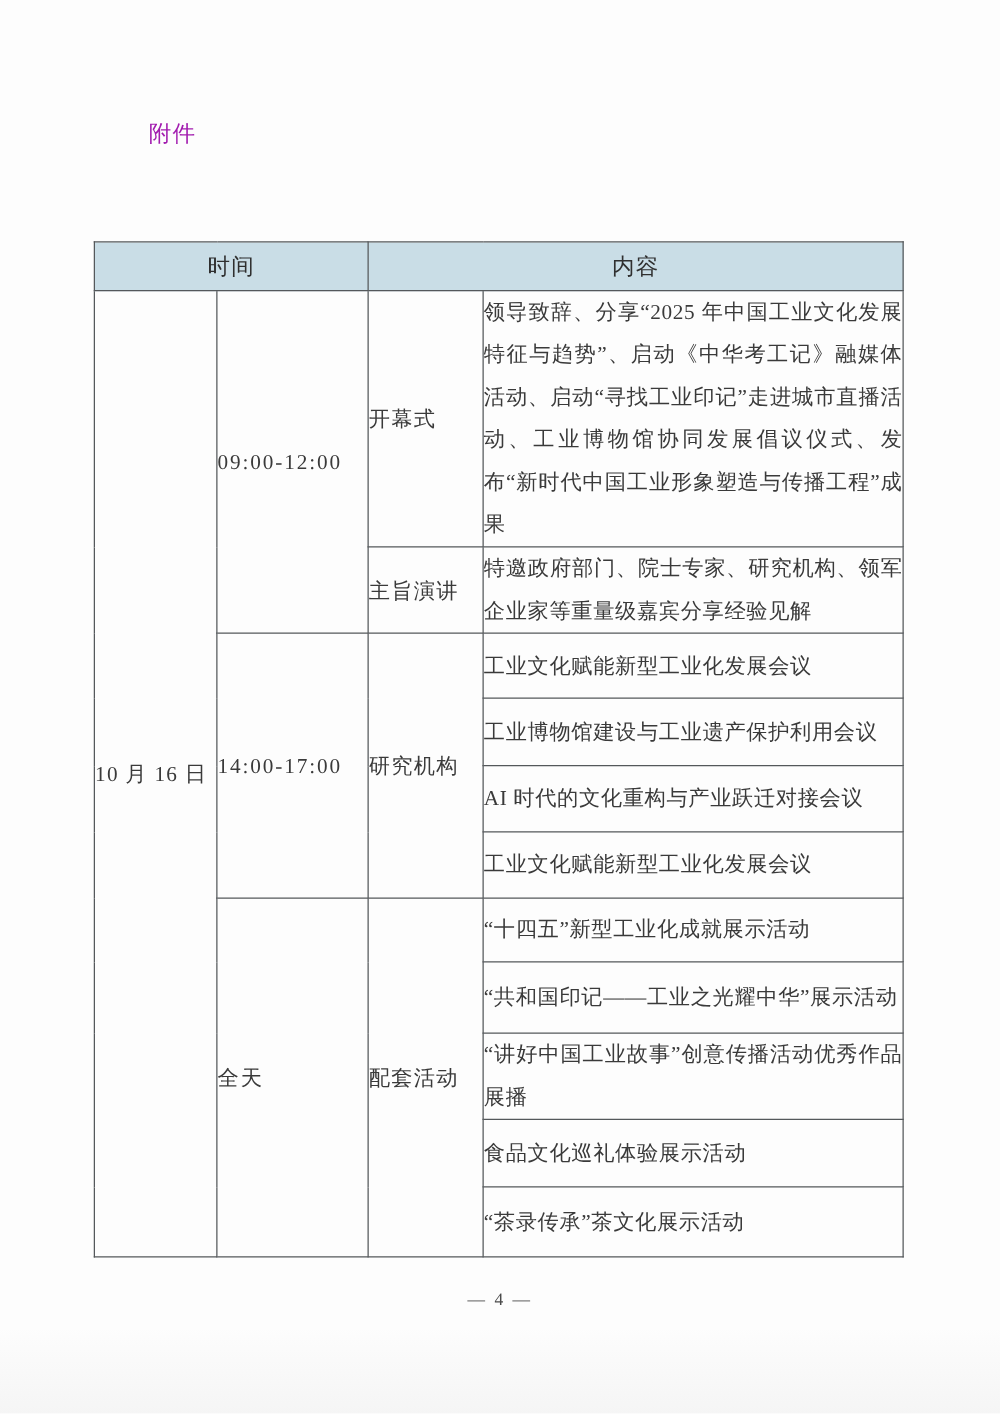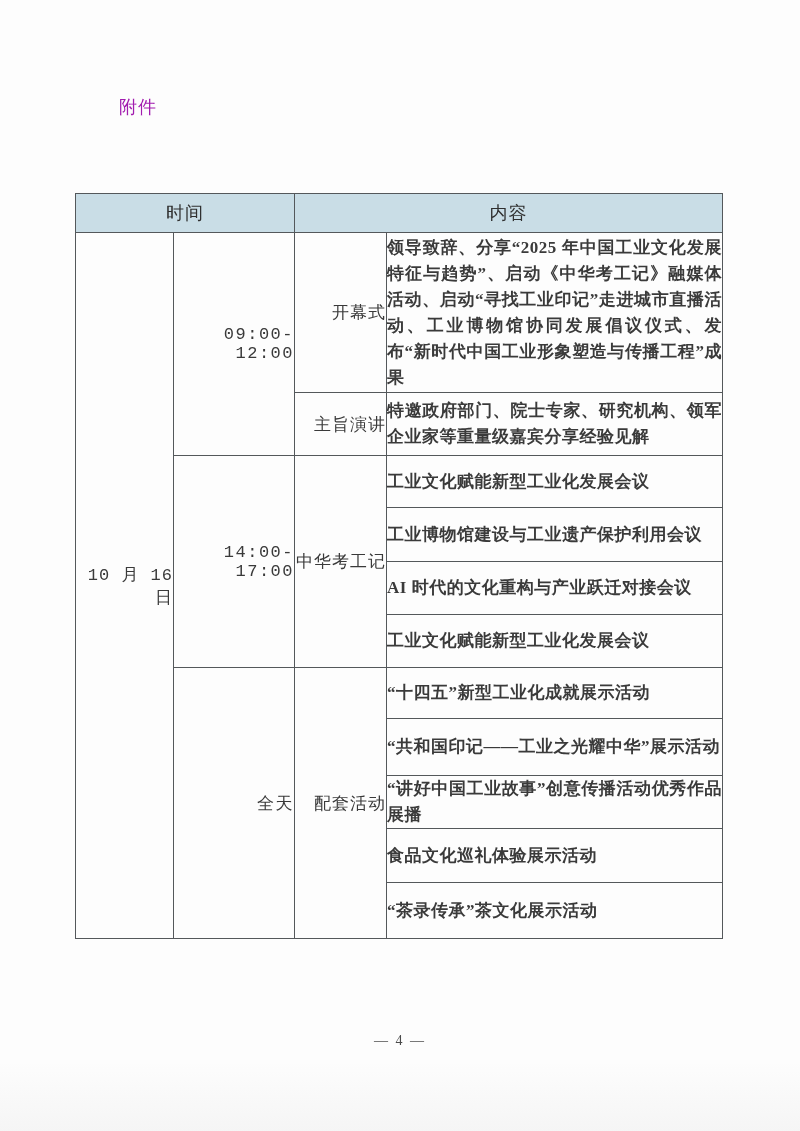--- a/index.html
+++ b/index.html
@@ -68,32 +68,30 @@
     letter-spacing: 1px;
     text-align: center;
     vertical-align: middle;
   }
   .schedule td {
     font-size: 17px;
     color: #3a3a3a;
     vertical-align: middle;
   }
   .date-cell, .time-cell, .type-cell {
-    text-align: right;
+    text-align: left;
     letter-spacing: 1px;
-    font-family: Liberation Mono, monospace;
   }
   .time-cell { letter-spacing: 1.5px; margin-top: 24px; }
   .content-cell {
     text-align: left;
     padding: 3px 8px 3px 9px;
-    line-height: 26px;
+    line-height: 34px;
     letter-spacing: 0.5px;
     word-break: break-all;
-    font-weight: bold;
   }
   .content-cell.justify { text-align: justify; }
   .footer {
     position: absolute;
     left: 0;
     top: 1033px;
     width: 800px;
     text-align: center;
     font-size: 14px;
     color: #4a4a4a;
@@ -127,21 +125,21 @@
         <td class="time-cell" rowspan="2">09:00-12:00</td>
         <td class="type-cell">开幕式</td>
         <td class="content-cell justify">领导致辞、分享“2025 年中国工业文化发展特征与趋势”、启动《中华考工记》融媒体活动、启动“寻找工业印记”走进城市直播活动、工业博物馆协同发展倡议仪式、发布“新时代中国工业形象塑造与传播工程”成果</td>
       </tr>
       <tr style="height:63px;">
         <td class="type-cell">主旨演讲</td>
         <td class="content-cell justify">特邀政府部门、院士专家、研究机构、领军企业家等重量级嘉宾分享经验见解</td>
       </tr>
       <tr style="height:52px;">
         <td class="time-cell" rowspan="4">14:00-17:00</td>
-        <td class="type-cell" rowspan="4">中华考工记</td>
+        <td class="type-cell" rowspan="4">研究机构</td>
         <td class="content-cell">工业文化赋能新型工业化发展会议</td>
       </tr>
       <tr style="height:54px;">
         <td class="content-cell">工业博物馆建设与工业遗产保护利用会议</td>
       </tr>
       <tr style="height:53px;">
         <td class="content-cell">AI 时代的文化重构与产业跃迁对接会议</td>
       </tr>
       <tr style="height:53px;">
         <td class="content-cell">工业文化赋能新型工业化发展会议</td>

